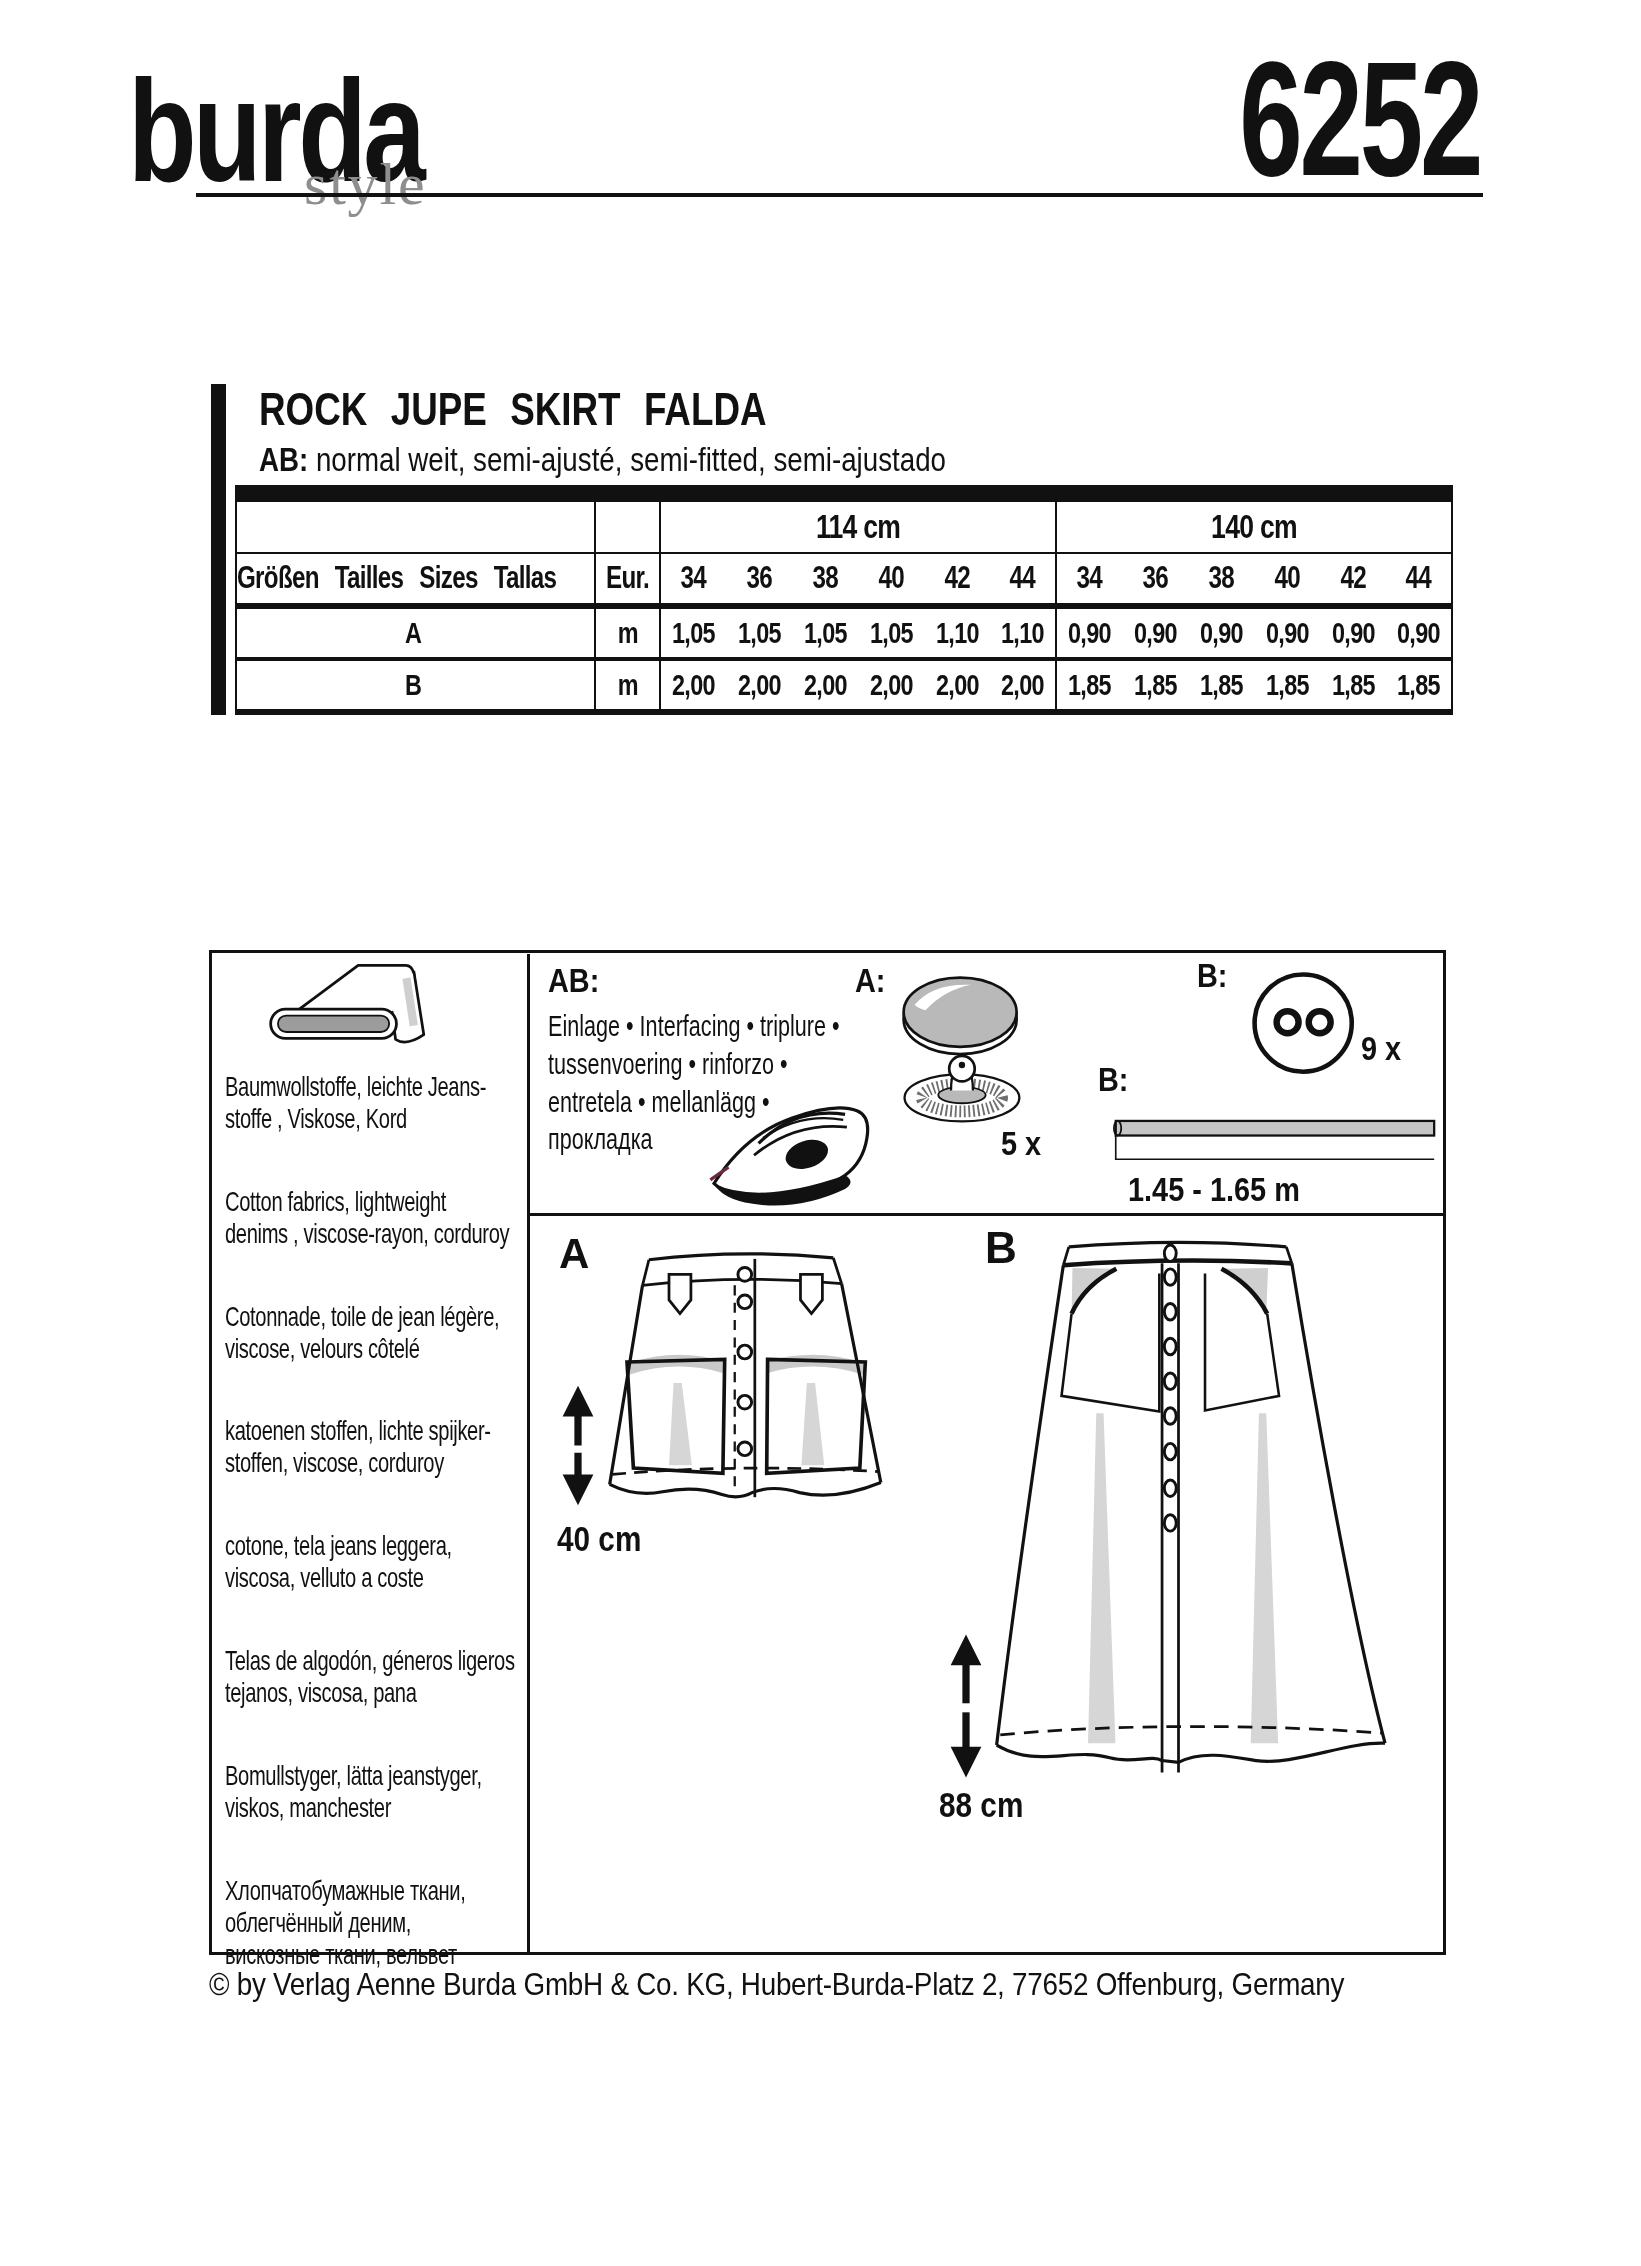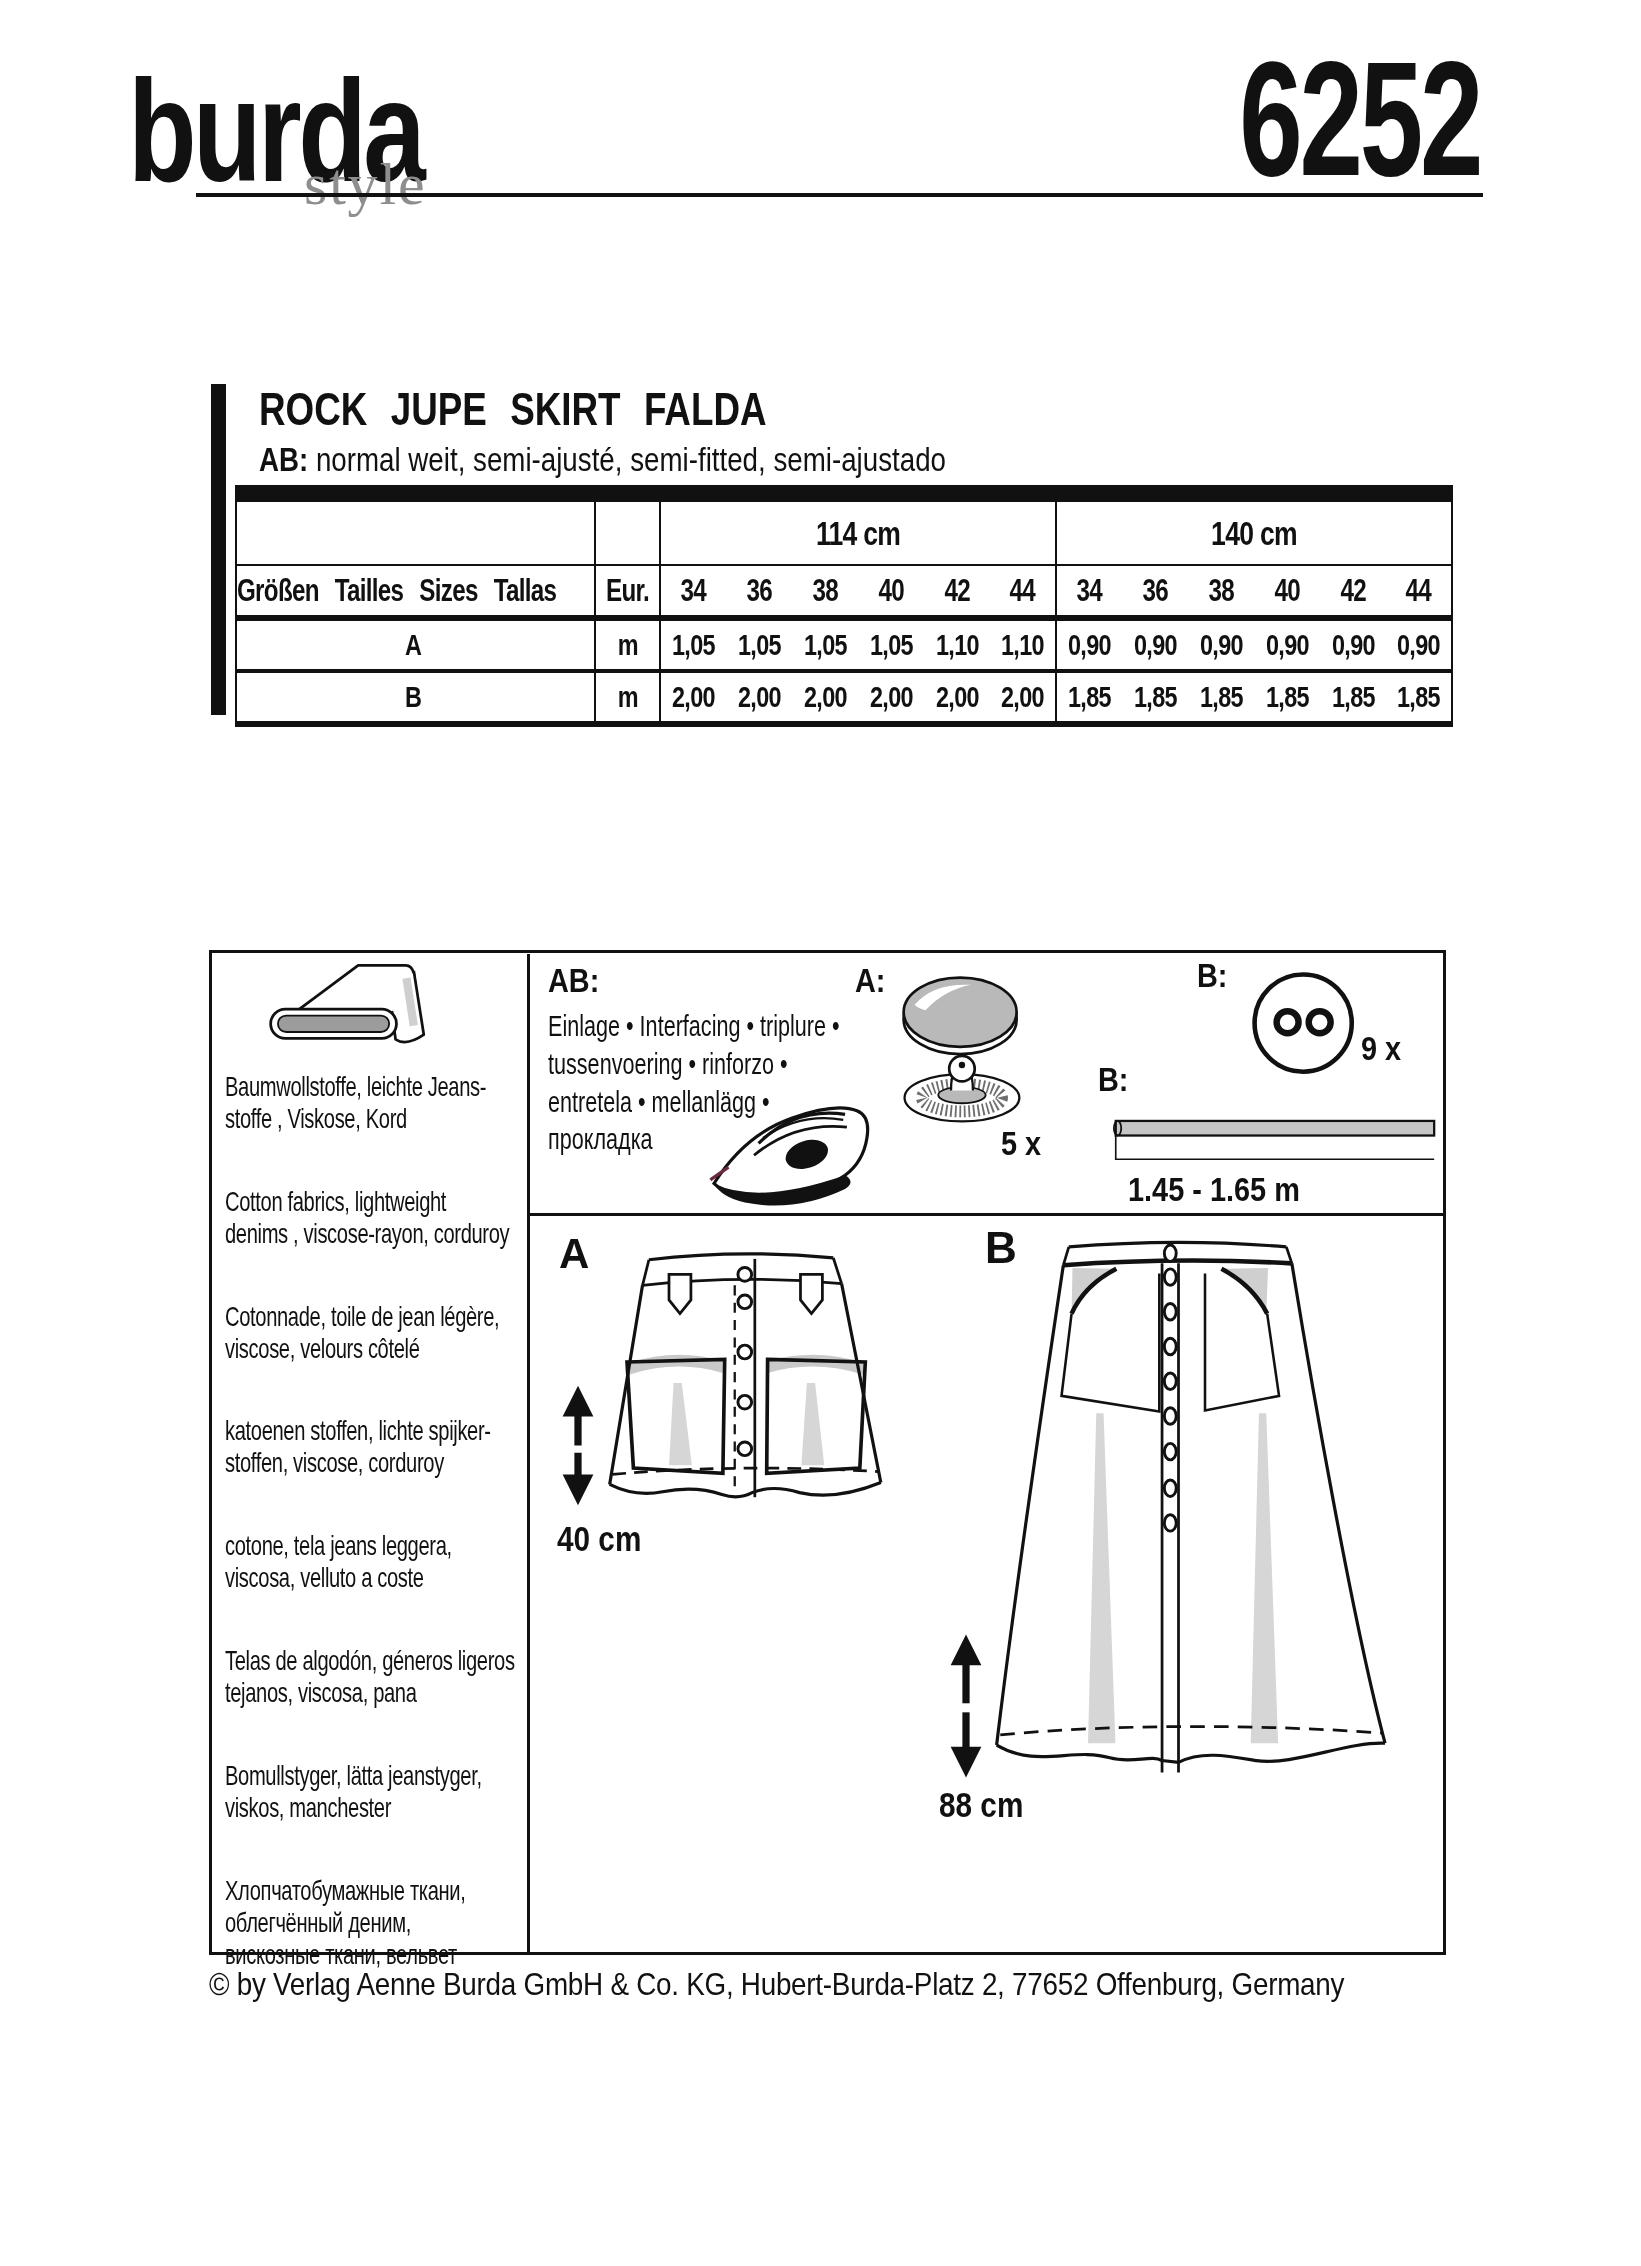--- a/index.html
+++ b/index.html
@@ -27,21 +27,21 @@
             transform:scaleX(.84);transform-origin:0 0;white-space:nowrap;}
   .fit-line .lbl{font-weight:700;margin-right:9.1px;}
 
   
   .size-table-wrap{left:235px;top:485px;width:1217px;height:230px;}
   table.size-table{border-collapse:collapse;table-layout:fixed;width:100%;height:100%;}
   table.size-table td{padding:0;text-align:center;vertical-align:middle;font-weight:700;
                       font-size:30px;letter-spacing:-0.9px;overflow:hidden;}
   table.size-table{border:2.7px solid #111;border-bottom-width:6.4px;}
   tr.tr-bar{height:16.4px;}  tr.tr-bar td{background:#111;}
-  tr.tr-cm{height:63px;}   tr.tr-cm td{border-bottom:2.7px solid #111;font-size:34px;}
+  tr.tr-cm{height:50px;}   tr.tr-cm td{border-bottom:2.7px solid #111;font-size:34px;}
   tr.tr-sz{height:53px;margin-left:12px;}   tr.tr-sz td{border-bottom:6.4px solid #111;font-size:31px;}
   tr.tr-a{height:53px;}    tr.tr-a td{border-bottom:4.6px solid #111;}
   tr.tr-b{height:53px;}
   td.vr{border-right:2.7px solid #111;}
   td.lab{text-align:left;padding-left:11px;}
   .cnum{display:inline-block;transform:scaleX(.78);}
   .clab{display:inline-block;transform:scaleX(.78);transform-origin:0 50%;word-spacing:12.8px;white-space:nowrap;}
 
   
   .panel{left:209px;top:950px;width:1237px;height:1005px;border:3.7px solid #111;box-sizing:border-box;}

